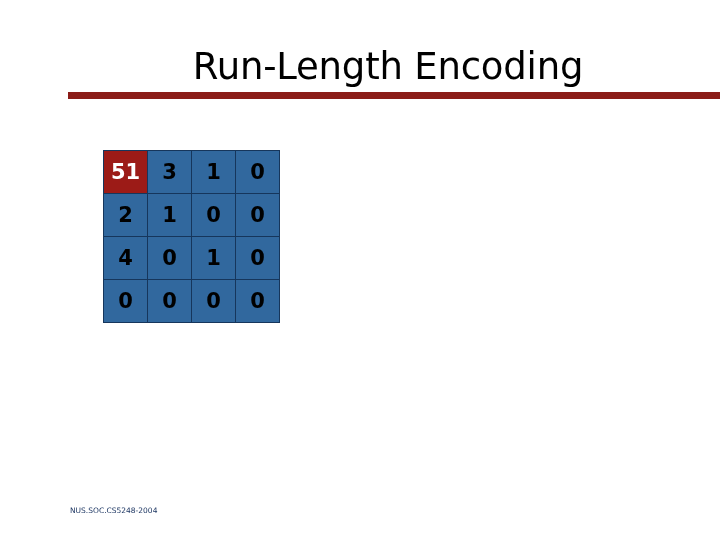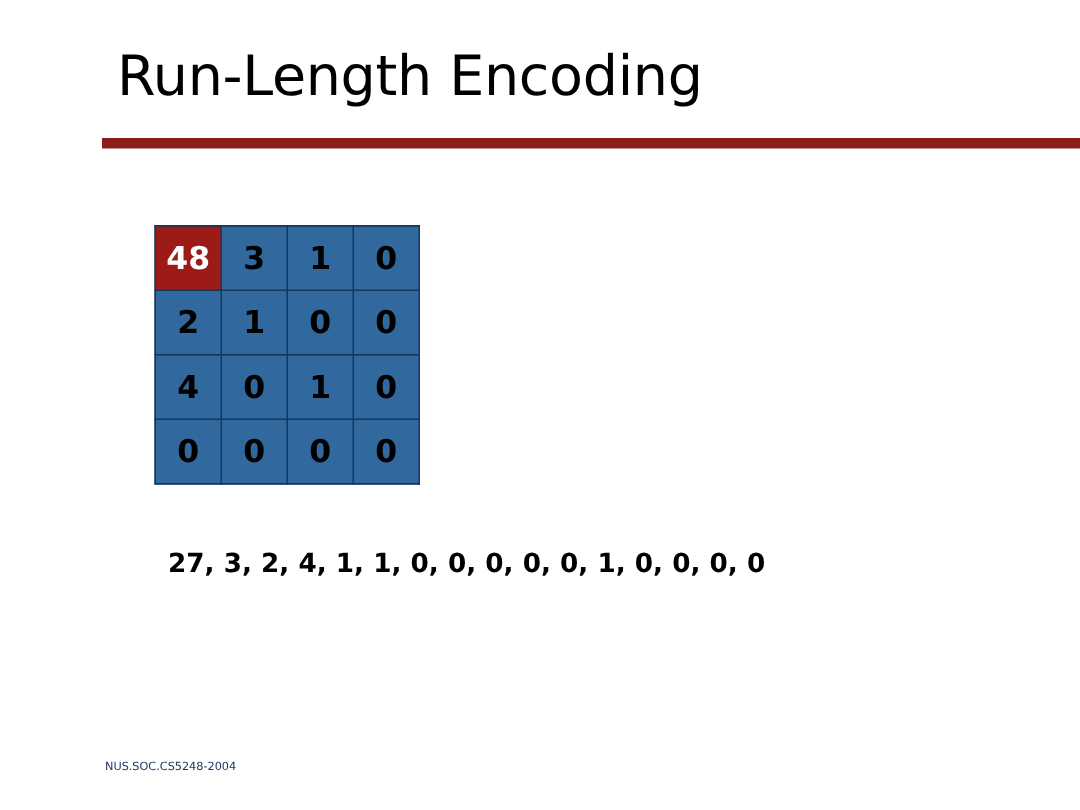--- a/index.html
+++ b/index.html
@@ -21,28 +21,29 @@
     width: 720px;
     height: 540px;
     background: #ffffff;
     overflow: hidden;
   }
 
   
   #slide-title {
     position: absolute;
     left: 78px;
-    top: 28px;
+    top: 44px;
     width: 620px;
     font-size: 37px;
     line-height: 46px;
     font-weight: 400;
     color: #000000;
     white-space: nowrap;
     letter-spacing: -0.2px;
+    text-align: center;
   }
 
   #title-rule {
     position: absolute;
     left: 68px;
     top: 92px;
     width: 652px;
     height: 7px;
     background: #8b1c18;
   }
@@ -109,21 +110,21 @@
 
 <div id="slide">
 
   <div id="slide-title">Run-Length Encoding</div>
 
   <div id="title-rule"></div>
 
   <table id="matrix-table">
     <tbody>
       <tr>
-        <td class="dc">48</td>
+        <td class="dc">51</td>
         <td>3</td>
         <td>1</td>
         <td>0</td>
       </tr>
       <tr>
         <td>2</td>
         <td>1</td>
         <td>0</td>
         <td>0</td>
       </tr>
@@ -135,20 +136,19 @@
       </tr>
       <tr>
         <td>0</td>
         <td>0</td>
         <td>0</td>
         <td>0</td>
       </tr>
     </tbody>
   </table>
 
-  <div id="sequence-line" class="body-line">27, 3, 2, 4, 1, 1, 0, 0, 0, 0, 0, 1, 0, 0, 0, 0</div>
 
 
   <div id="footer">
     <div>NUS.SOC.CS5248-2004</div>
   </div>
 
 </div>
 
 </body></html>

